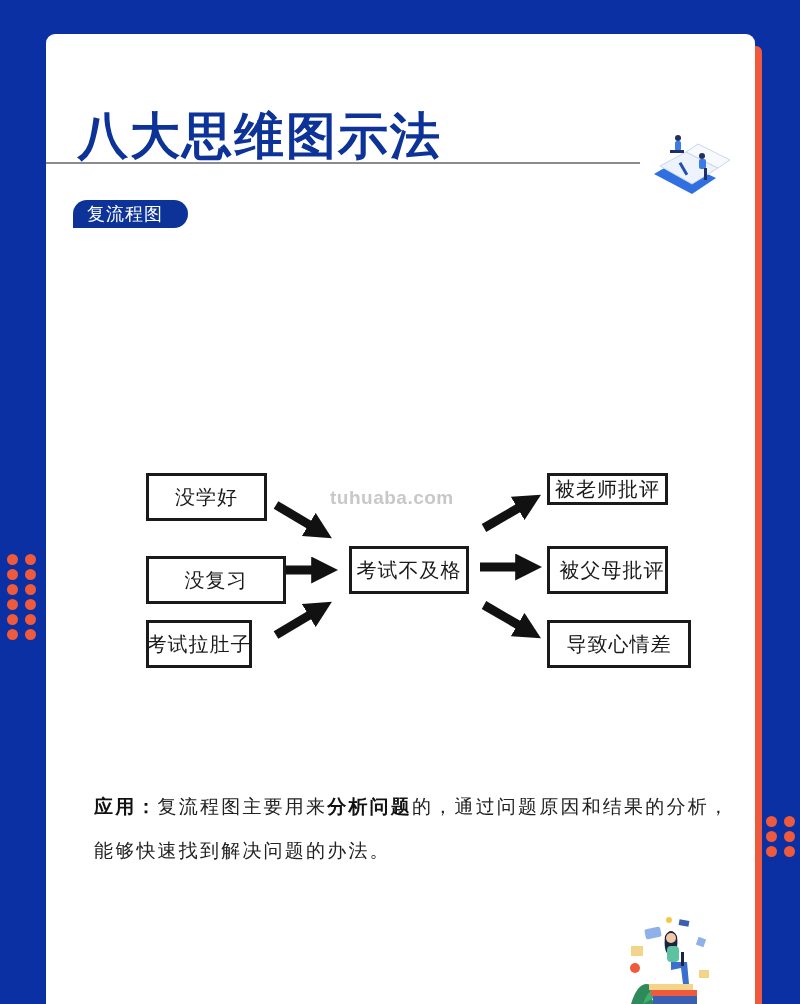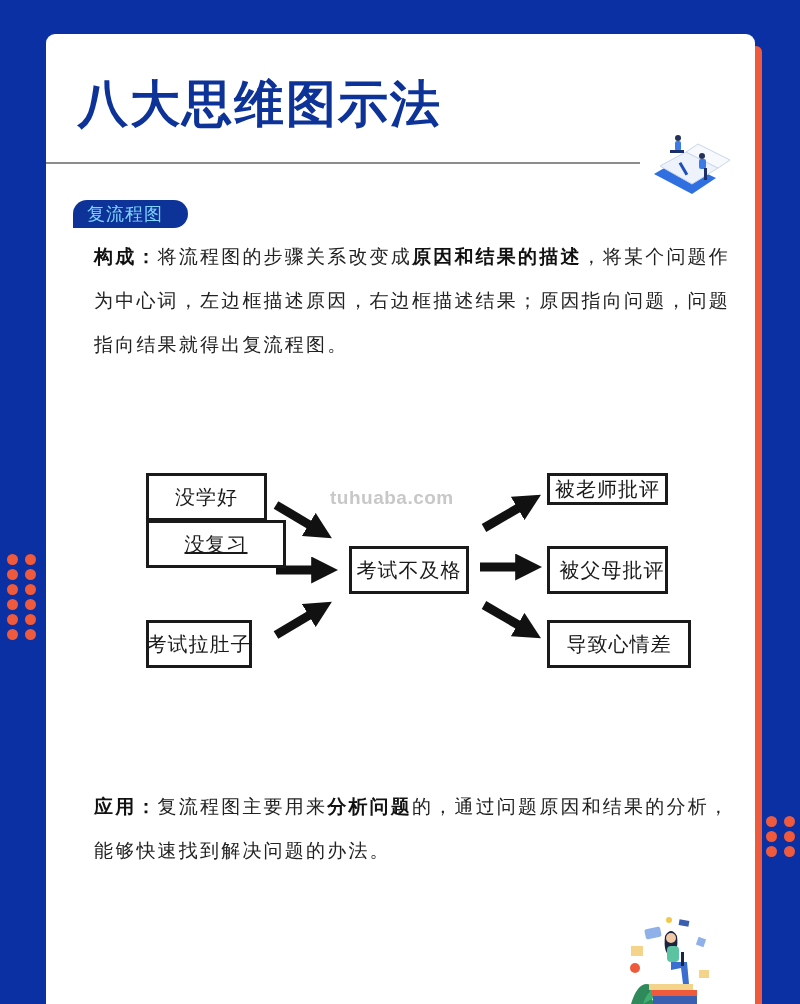--- a/index.html
+++ b/index.html
@@ -18,21 +18,21 @@
     }
     .card {
       position: absolute;
       left: 46px; top: 34px;
       width: 709px; height: 990px;
       background: #ffffff;
       border-radius: 9px;
     }
     .title {
       position: absolute;
-      left: 32px; top: 40px;
+      left: 32px; top: 72px;
       font-size: 50px;
       font-weight: bold;
       color: #0d3399;
       letter-spacing: 2px;
       line-height: 60px;
       white-space: nowrap;
     }
     .divider {
       position: absolute;
       left: 0; top: 128px;
@@ -42,21 +42,21 @@
     .illus-top {
       position: absolute;
       left: 600px; top: 96px;
       width: 90px; height: 68px;
     }
     .tag {
       position: absolute;
       left: 27px; top: 166px;
       width: 115px; height: 28px;
       background: #0d3399;
-      color: #7dd3fc;
+      color: #ffffff;
       font-size: 18px;
       line-height: 28px;
       padding-left: 14px;
       border-radius: 14px 14px 14px 0;
       letter-spacing: 1px;
     }
     .para {
       position: absolute;
       left: 48px;
       width: 640px;
@@ -135,21 +135,20 @@
     <circle cx="32" cy="8" r="3" fill="#23325c"></circle>
     <rect x="29" y="11" width="6" height="10" rx="2" fill="#3a7be6"></rect>
     <rect x="24" y="20" width="14" height="3" fill="#1c2f6a"></rect>
     <circle cx="56" cy="26" r="3" fill="#23325c"></circle>
     <rect x="53" y="29" width="7" height="10" rx="2" fill="#3a7be6"></rect>
     <rect x="58" y="38" width="3" height="12" fill="#1c2f6a"></rect>
   </svg>
 
   <div class="tag">复流程图</div>
 
-  <p class="para para1"><b>构成：</b><span>将流程图的步骤关系改变成</span><b>原因和结果的描述</b><span>，将某个问题作为中心词，左边框描述原因，右边框描述结果；原因指向问题，问题指向结果就得出复流程图。</span></p>
 
   <p class="para para2"><b>应用：</b><span>复流程图主要用来</span><b>分析问题</b><span>的，通过问题原因和结果的分析，能够快速找到解决问题的办法。</span></p>
 </div>
 
 <div class="diagram">
   <svg width="800" height="1004" style="position:absolute;left:0;top:0;">
     <defs>
       <marker id="ah" markerWidth="3" markerHeight="3" refX="1.2" refY="1.5" orient="auto" markerUnits="strokeWidth">
         <polygon points="0,0 3,1.5 0,3" fill="#111"></polygon>
       </marker>
@@ -160,21 +159,21 @@
       <line x1="276" y1="635" x2="318" y2="610" marker-end="url(#ah)"></line>
       <line x1="484" y1="528" x2="527" y2="503" marker-end="url(#ah)"></line>
       <line x1="480" y1="567" x2="526" y2="567" marker-end="url(#ah)"></line>
       <line x1="484" y1="605" x2="527" y2="630" marker-end="url(#ah)"></line>
     </g>
   </svg>
 
   <div class="watermark">tuhuaba.com</div>
 
   <div class="box" style="left:146px;top:473px;width:121px;height:48px;">没学好</div>
-  <div class="box" style="left:146px;top:520px;width:140px;height:48px;text-decoration:underline;">没复习</div>
+  <div class="box" style="left:146px;top:556px;width:140px;height:48px;">没复习</div>
   <div class="box" style="left:146px;top:620px;width:106px;height:48px;">考试拉肚子</div>
 
   <div class="box" style="left:349px;top:546px;width:120px;height:48px;">考试不及格</div>
 
   <div class="box" style="left:547px;top:473px;width:121px;height:32px;">被老师批评</div>
   <div class="box" style="left:547px;top:546px;width:121px;height:48px;padding-left:9px;">被父母批评</div>
   <div class="box" style="left:547px;top:620px;width:144px;height:48px;">导致心情差</div>
 </div>
 
 <div class="dots dots-left">

